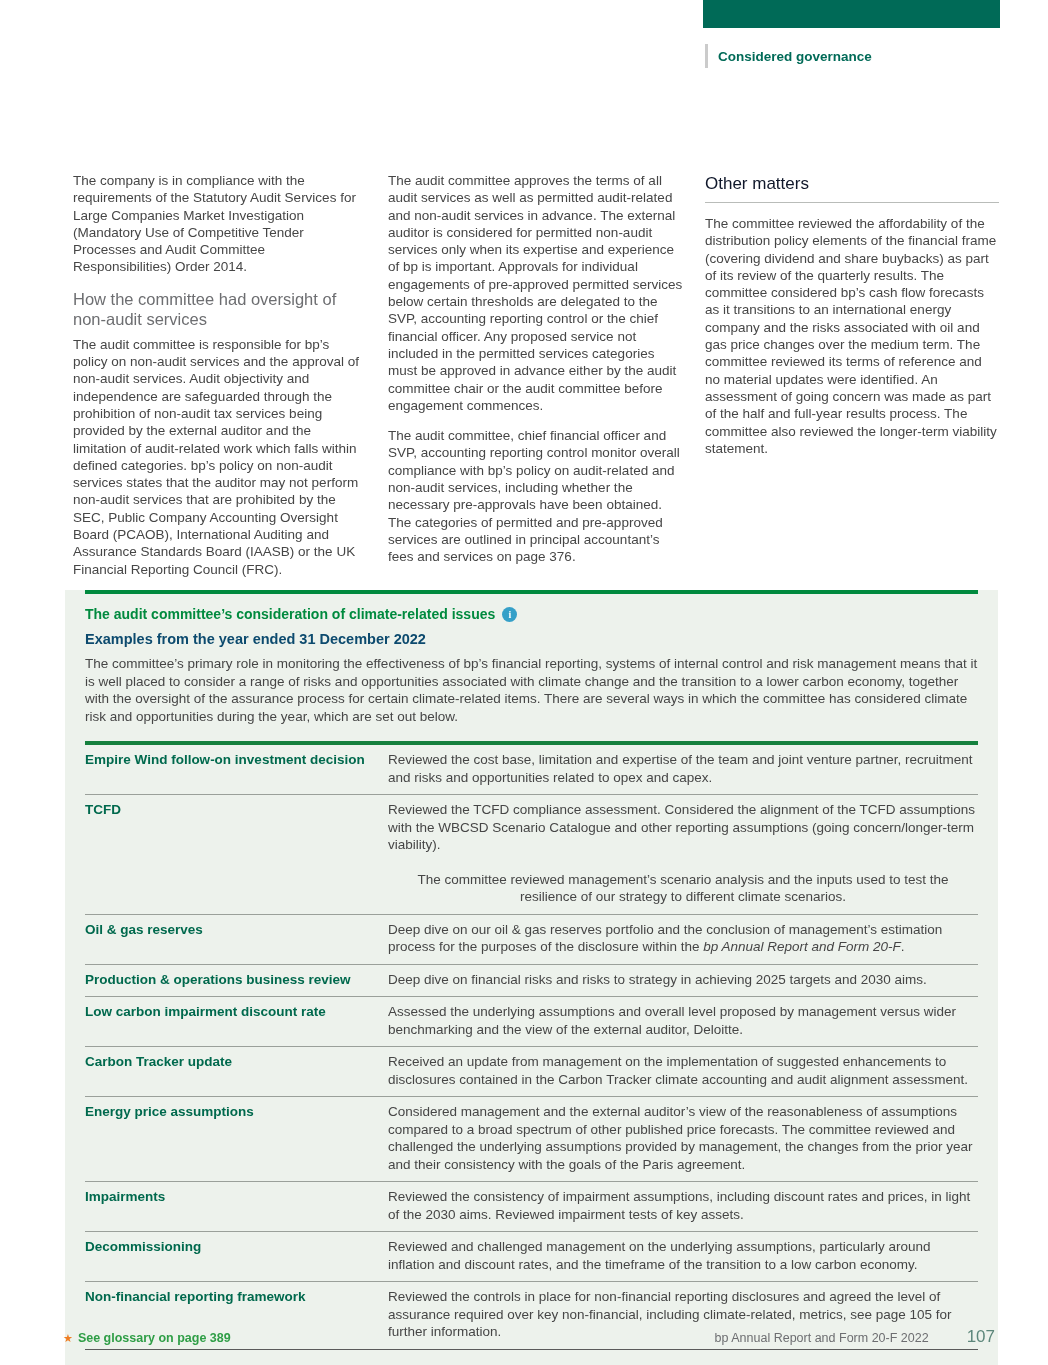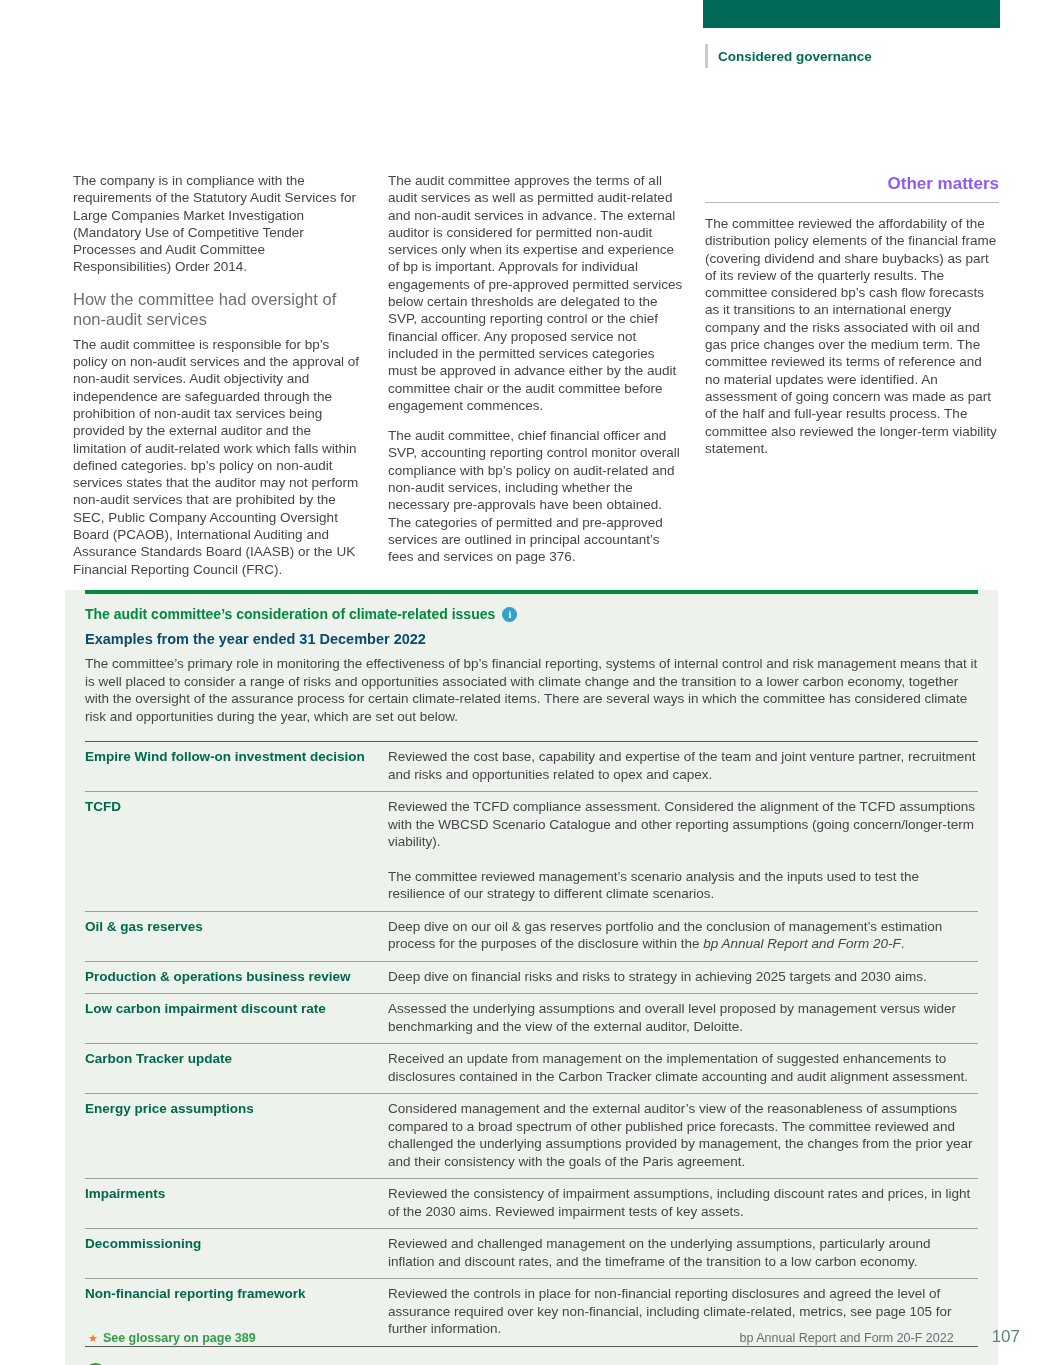--- a/index.html
+++ b/index.html
@@ -12,52 +12,52 @@
   .section-label-row{position:absolute;left:705px;top:44px;display:flex;align-items:center;}
   .section-label-bar{width:3px;height:24px;background:#cbcbcb;margin-right:10px;}
   .section-label{font-size:13.5px;font-weight:bold;color:#006a57;}
 
   .col{position:absolute;top:172px;font-size:13.5px;line-height:17.3px;color:#464646;}
   .col p{margin:0 0 13px 0;}
   .col1{left:73px;width:292px;}
   .col2{left:388px;width:298px;}
   .col3{left:705px;width:294px;}
   .gray-heading{font-size:16.5px;line-height:20px;color:#6d6e71;font-weight:400;margin:2px 0 7px 0;}
-  .green-heading{font-size:17px;line-height:20px;color:#8b5cf6;font-weight:bold;margin:2px 0 8px 0;text-align:right;}
+  .green-heading{font-size:17px;line-height:20px;color:#0f172a;font-weight:normal;margin:2px 0 8px 0;}
   .col3 hr{border:none;border-top:1px solid #b9bcb9;margin:0 0 12px 0;}
 
   .climate-box{
     position:absolute;left:65px;top:590px;width:933px;min-height:668px;
     background:#edf2ec;box-sizing:border-box;padding:0 20px 18px 20px;
   }
   .box-topline{height:4px;background:#008a3e;margin:0 0 10px 0;}
   .box-title-row{display:flex;align-items:center;margin:0 0 6px 0;}
   .box-title{font-size:14px;font-weight:bold;color:#008a3e;line-height:21px;}
   .info-icon{
     display:inline-flex;align-items:center;justify-content:center;
     width:15px;height:15px;border-radius:50%;background:#35a0c8;color:#ffffff;
     font-size:10px;font-weight:bold;margin-left:7px;font-family:"Liberation Serif","DejaVu Serif",serif;
   }
   .box-subtitle{font-size:14.5px;font-weight:bold;color:#0c4a6e;margin:0 0 8px 0;}
   .box-intro{font-size:13.5px;line-height:17.5px;color:#464646;margin:0 0 16px 0;}
 
-  .climate-table{border-top:1px solid #15803d;border-bottom:1px solid #5a5a5a;}
+  .climate-table{border-top:4px solid #15803d;border-bottom:1px solid #5a5a5a;}
   .crow{display:flex;border-top:1px solid #9aa09a;padding:6px 0 8px 0;}
   .crow:first-child{border-top:none;}
   .crow-label{width:303px;flex:0 0 303px;font-size:13.5px;font-weight:bold;color:#00694d;line-height:17.5px;padding-right:16px;box-sizing:border-box;}
   .crow-content{flex:1;font-size:13.5px;line-height:17.5px;color:#464646;}
   .crow-content p{margin:0 0 0 0;}
-  .crow-content p + p{margin-top:17px;}
+  .crow-content p + p{margin-top:17px;text-align:center;}
   .seg-italic{font-style:italic;}
 
   .box-footnote{display:flex;align-items:center;margin-top:16px;}
   .doc-icon{width:21px;height:21px;border-radius:50%;background:#2f9e46;margin-right:10px;flex:0 0 21px;
     display:flex;align-items:center;justify-content:center;}
 
-  .page-footer{position:absolute;left:88px;top:1295px;width:932px;display:flex;align-items:baseline;}
+  .page-footer{position:absolute;left:63px;top:1295px;width:932px;display:flex;align-items:baseline;}
   .glossary{font-size:12.5px;font-weight:bold;color:#2f9e46;}
   .star{color:#ef7d22;font-size:11px;margin-right:5px;}
   .footer-right{margin-left:auto;display:flex;align-items:baseline;margin-top:32px;}
   .report-title{font-size:12.5px;color:#6d6e71;}
   .page-number{font-size:17px;color:#5d877b;margin-left:38px;}
 </style>
 </head>
 <body>
 
 <div class="topbar"></div>
@@ -90,21 +90,21 @@
     <span class="box-title">The audit committee’s consideration of climate-related issues</span>
     <span class="info-icon">i</span>
   </div>
   <div class="box-subtitle">Examples from the year ended 31 December 2022</div>
   <div class="box-intro">The committee’s primary role in monitoring the effectiveness of bp’s financial reporting, systems of internal control and risk management means that it is well placed to consider a range of risks and opportunities associated with climate change and the transition to a lower carbon economy, together with the oversight of the assurance process for certain climate-related items. There are several ways in which the committee has considered climate risk and opportunities during the year, which are set out below.</div>
 
   <div class="climate-table" id="climate-table">
       <div class="crow">
         <div class="crow-label">Empire Wind follow-on investment decision</div>
         <div class="crow-content">
-          <p><span>Reviewed the cost base, capability and expertise of the team and joint venture partner, recruitment and risks and opportunities related to opex and capex.</span></p>
+          <p><span>Reviewed the cost base, limitation and expertise of the team and joint venture partner, recruitment and risks and opportunities related to opex and capex.</span></p>
         </div>
       </div>
       <div class="crow">
         <div class="crow-label">TCFD</div>
         <div class="crow-content">
           <p><span>Reviewed the TCFD compliance assessment. Considered the alignment of the TCFD assumptions with the WBCSD Scenario Catalogue and other reporting assumptions (going concern/longer-term viability).</span></p>
           <p><span>The committee reviewed management’s scenario analysis and the inputs used to test the resilience of our strategy to different climate scenarios.</span></p>
         </div>
       </div>
       <div class="crow">

